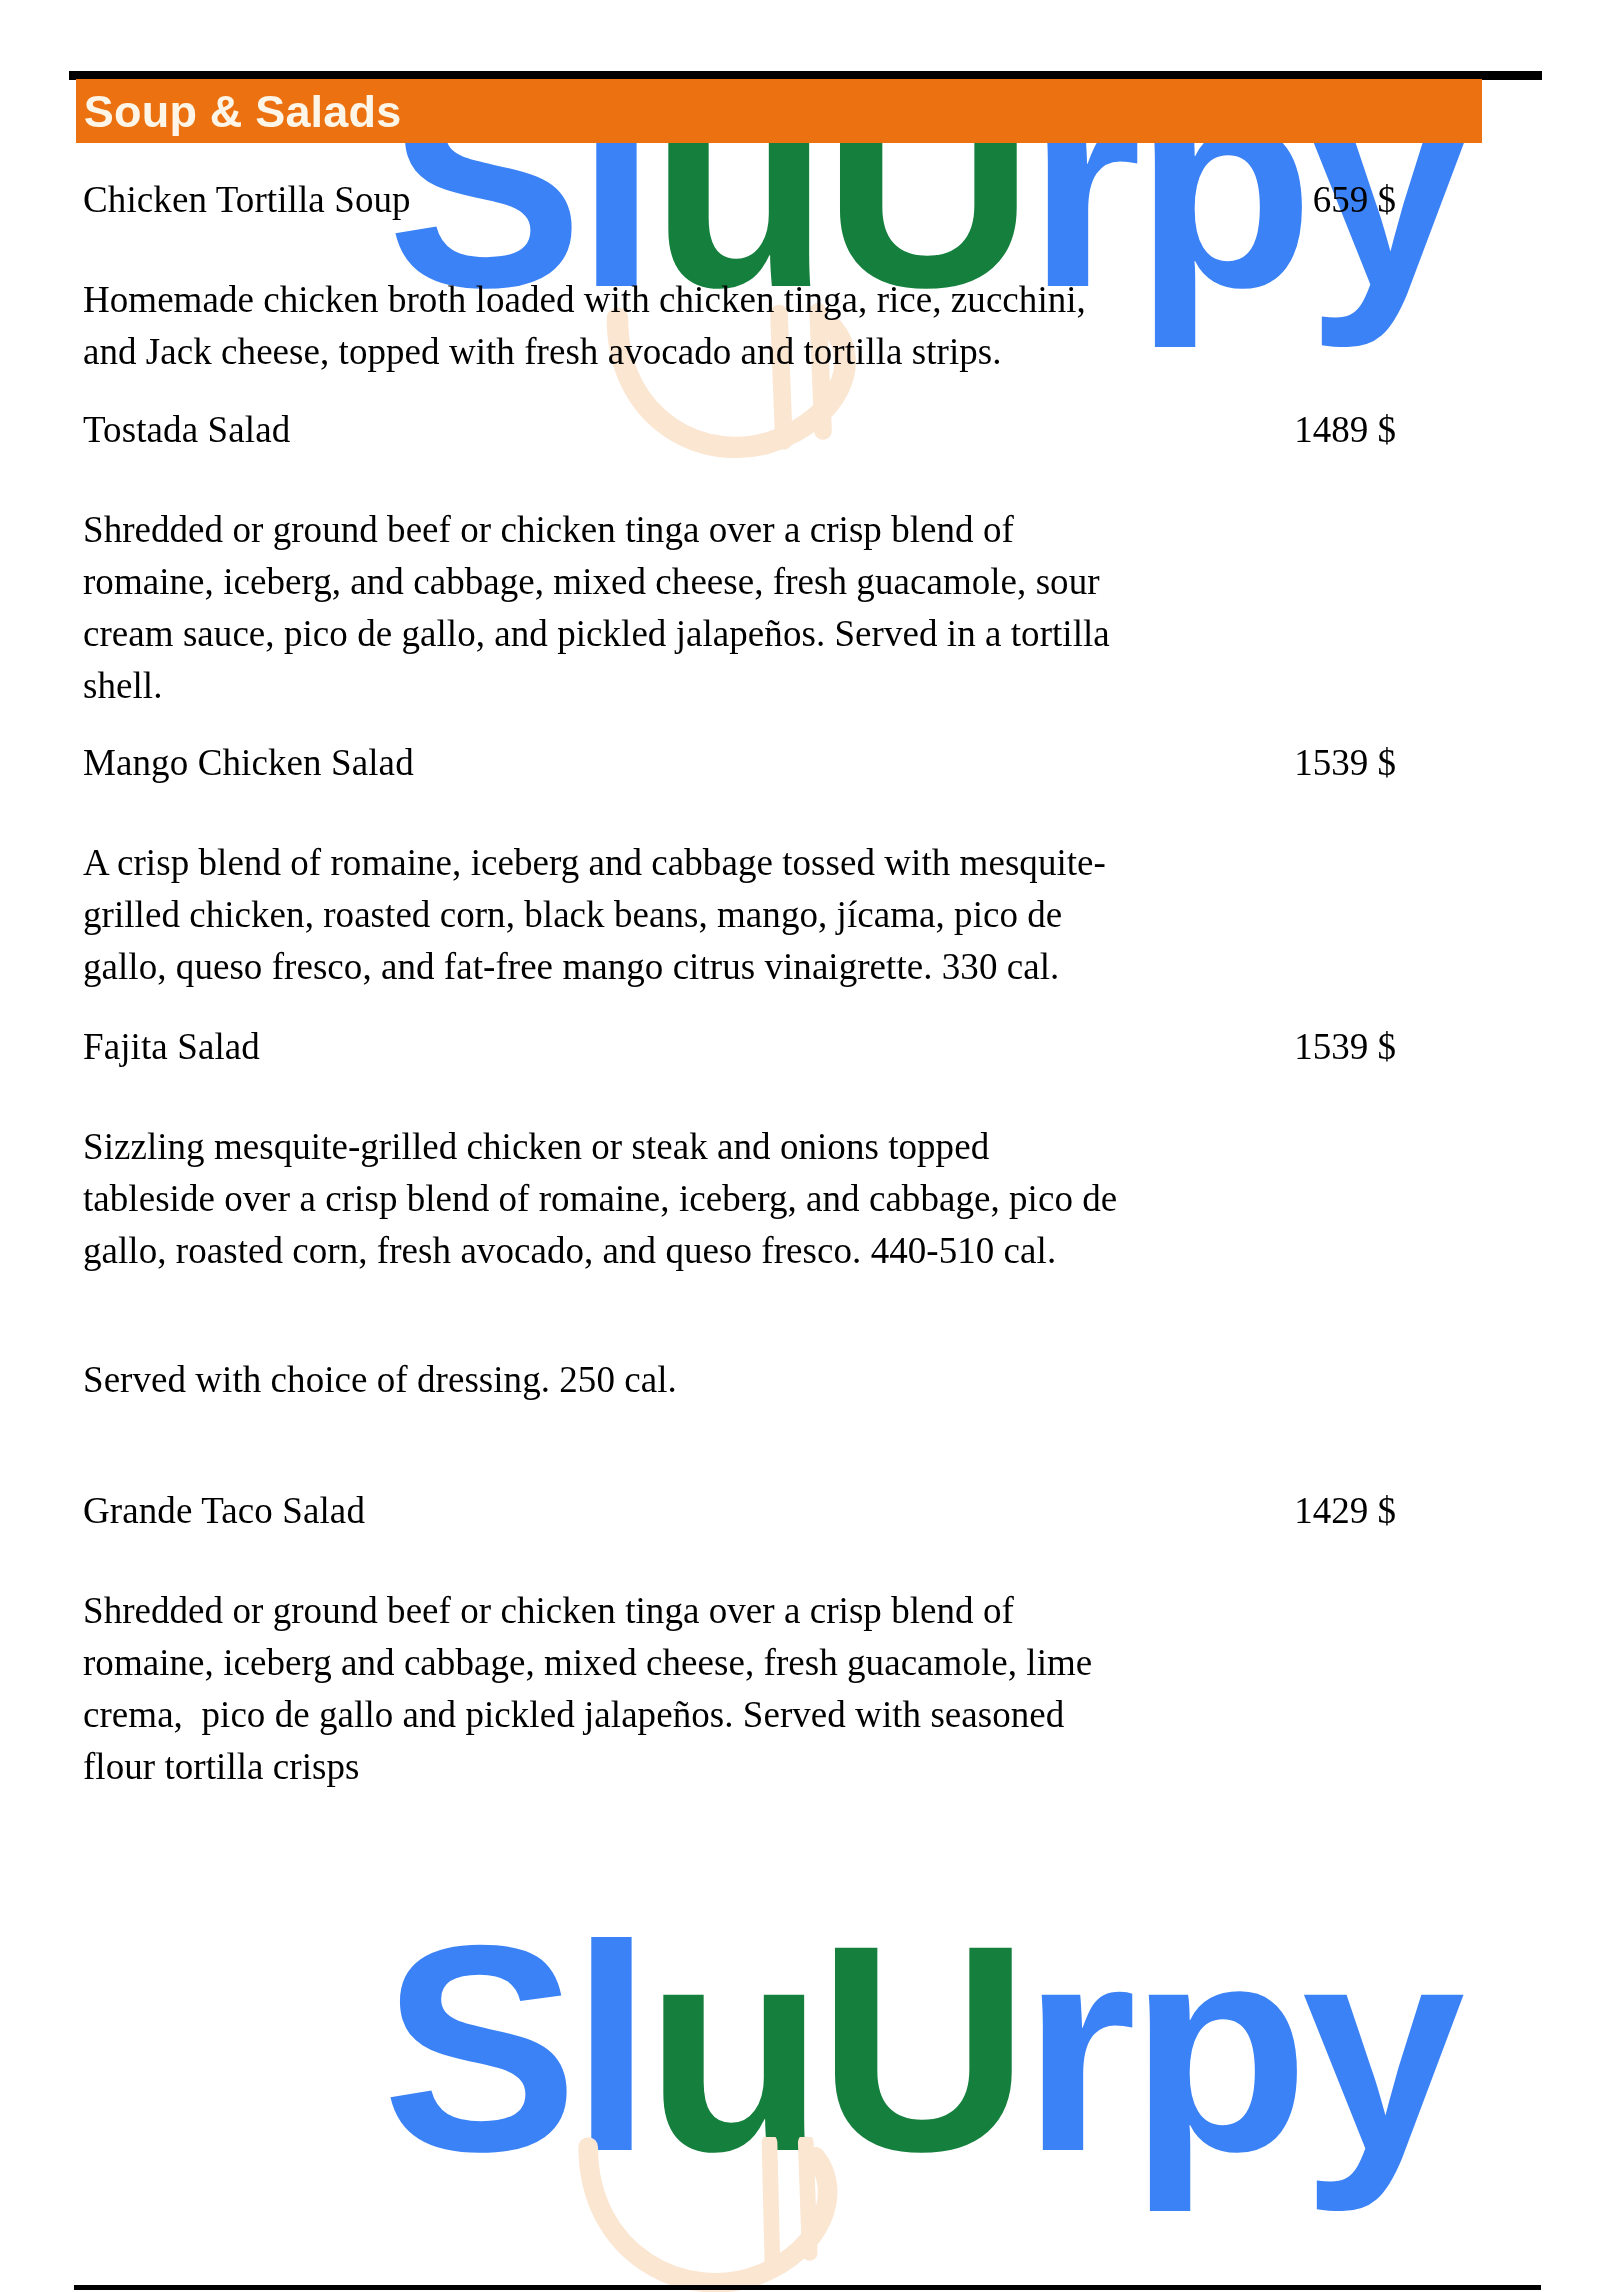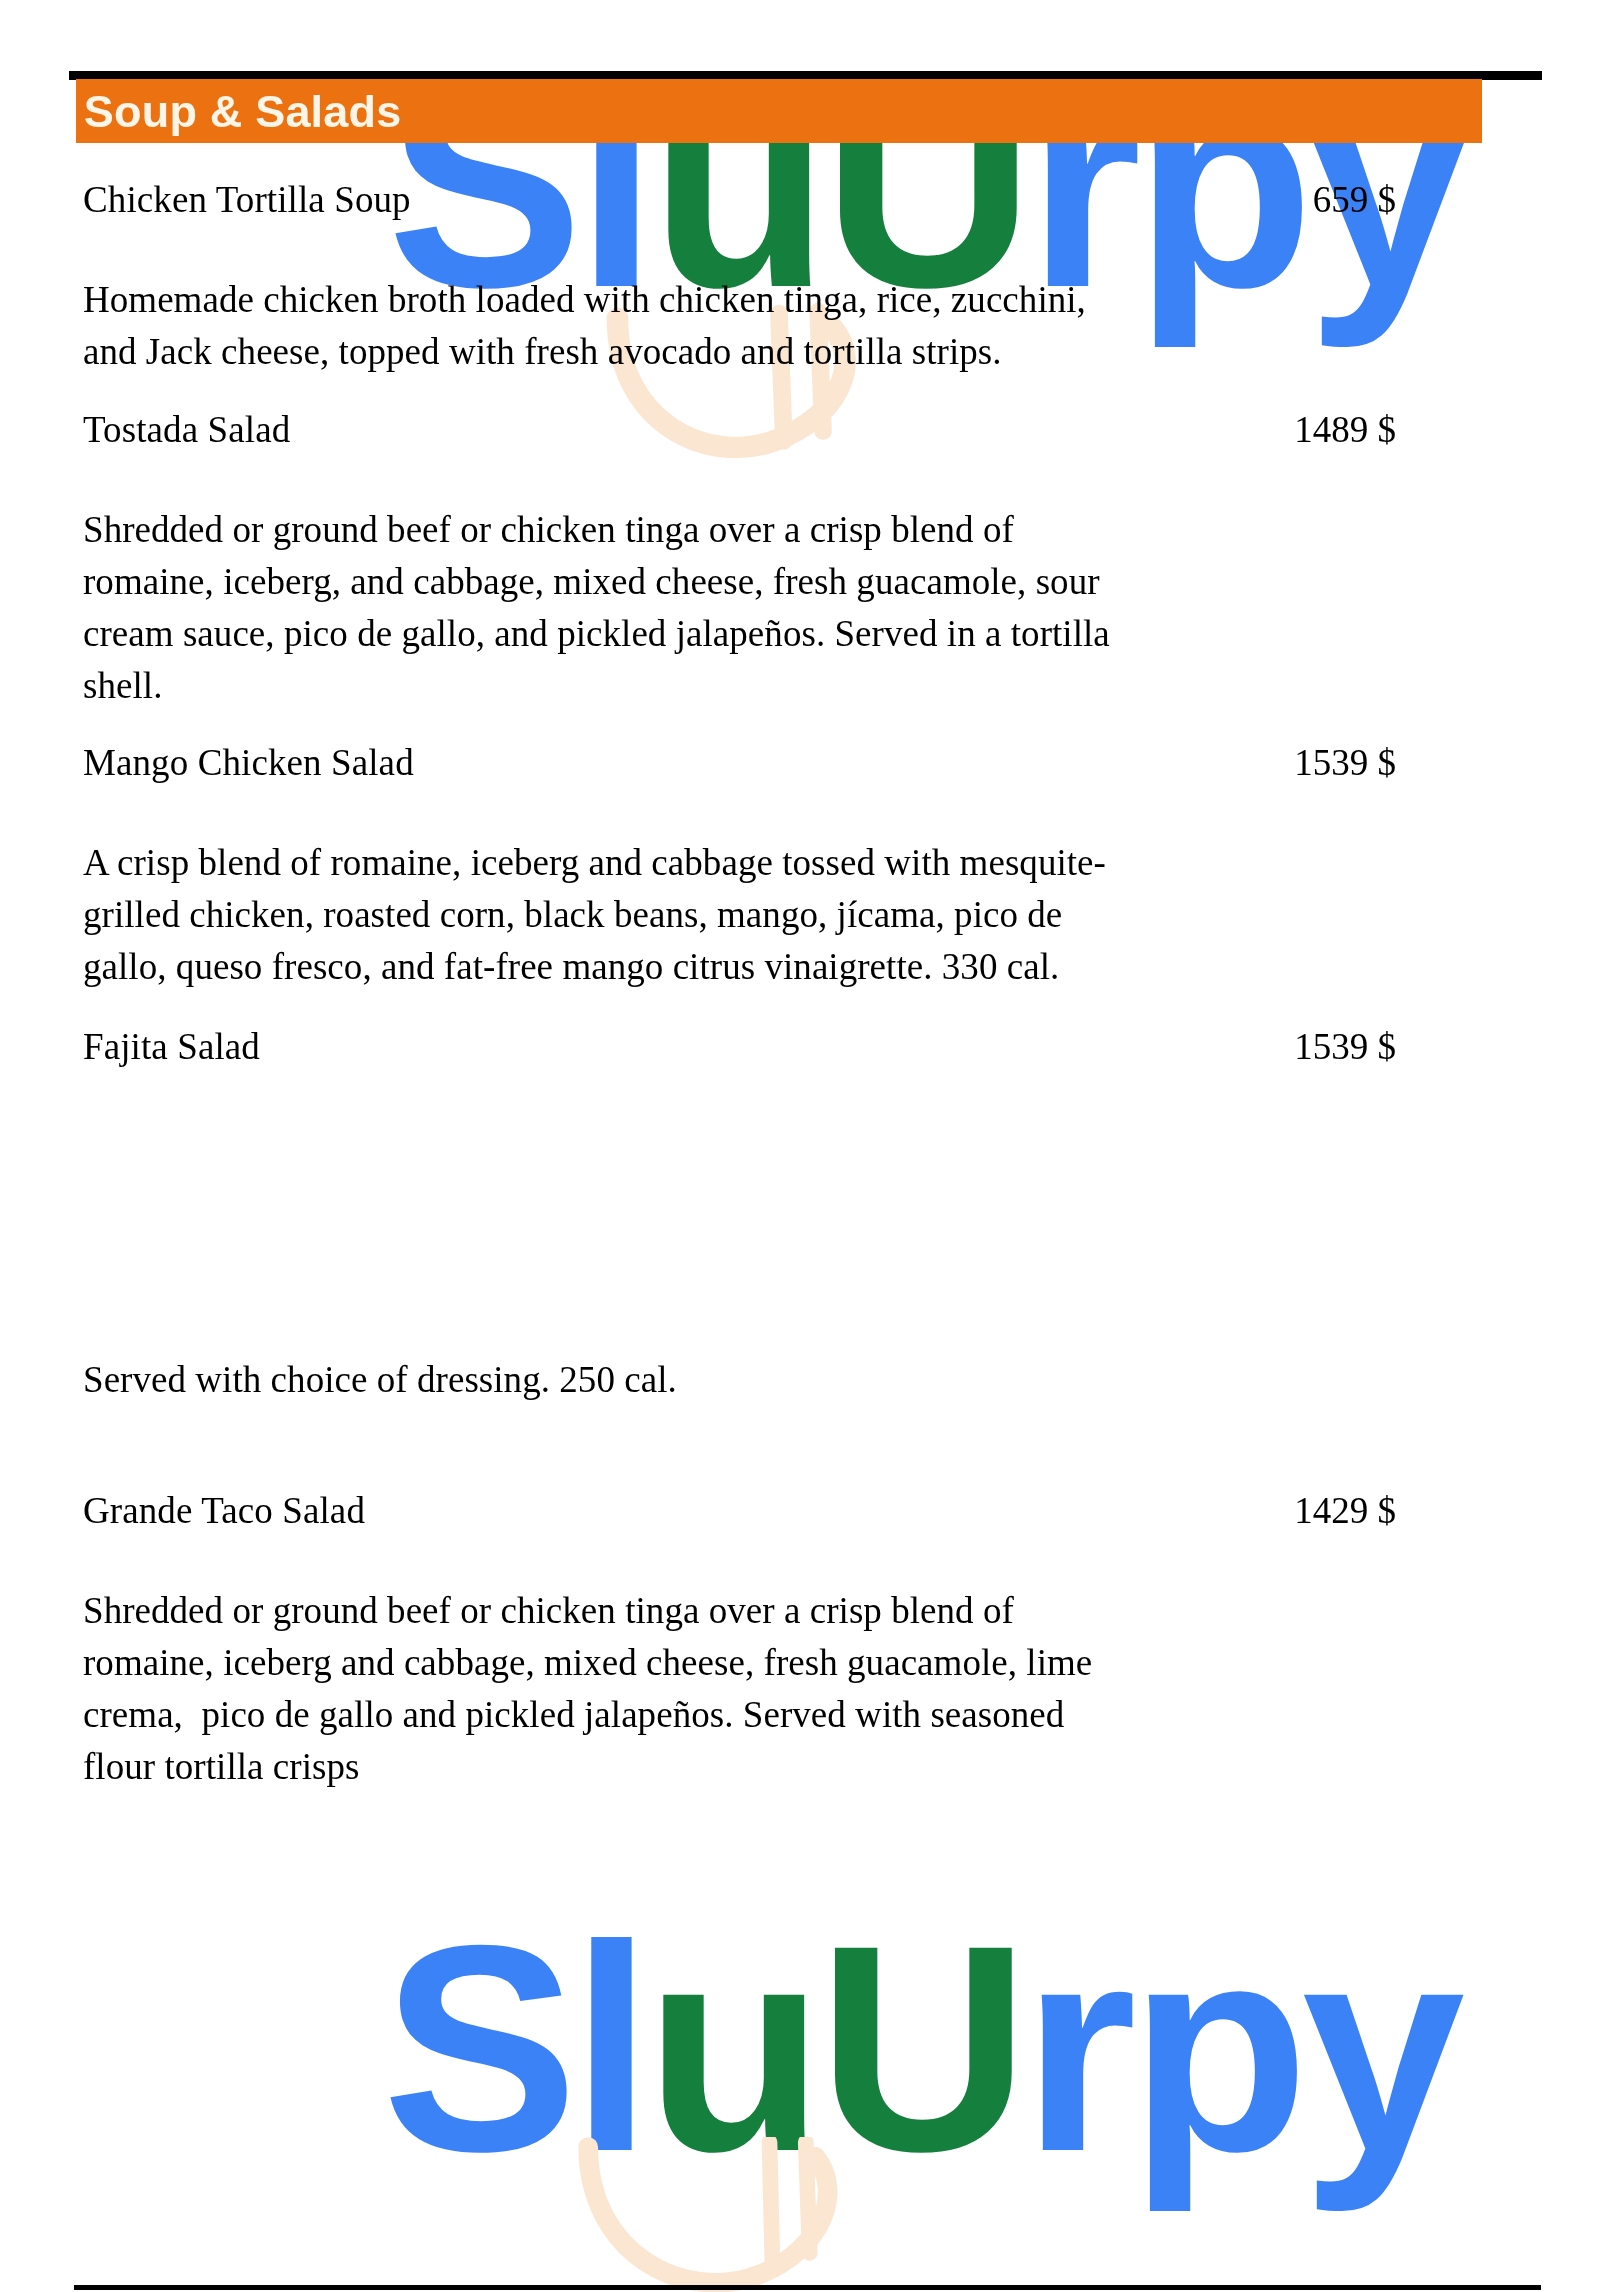--- a/index.html
+++ b/index.html
@@ -190,20 +190,23 @@
     <div class="item-desc">A crisp blend of romaine, iceberg and cabbage tossed with mesquite-
 grilled chicken, roasted corn, black beans, mango, jícama, pico de
 gallo, queso fresco, and fat-free mango citrus vinaigrette. 330 cal.</div>
   </div>
 
   <div class="menu-item" style="top:1021px;">
     <div class="item-head">
       <div class="item-name">Fajita Salad</div>
       <div class="item-price">1539 $</div>
     </div>
+    <div class="item-desc">Sizzling mesquite-grilled chicken or steak and onions topped
+tableside over a crisp blend of romaine, iceberg, and cabbage, pico de
+gallo, roasted corn, fresh avocado, and queso fresco. 440-510 cal.</div>
   </div>
 
   <div class="menu-item" style="top:1306px;">
     <div class="item-desc">Served with choice of dressing. 250 cal.</div>
   </div>
 
   <div class="menu-item" style="top:1485px;">
     <div class="item-head">
       <div class="item-name">Grande Taco Salad</div>
       <div class="item-price">1429 $</div>

